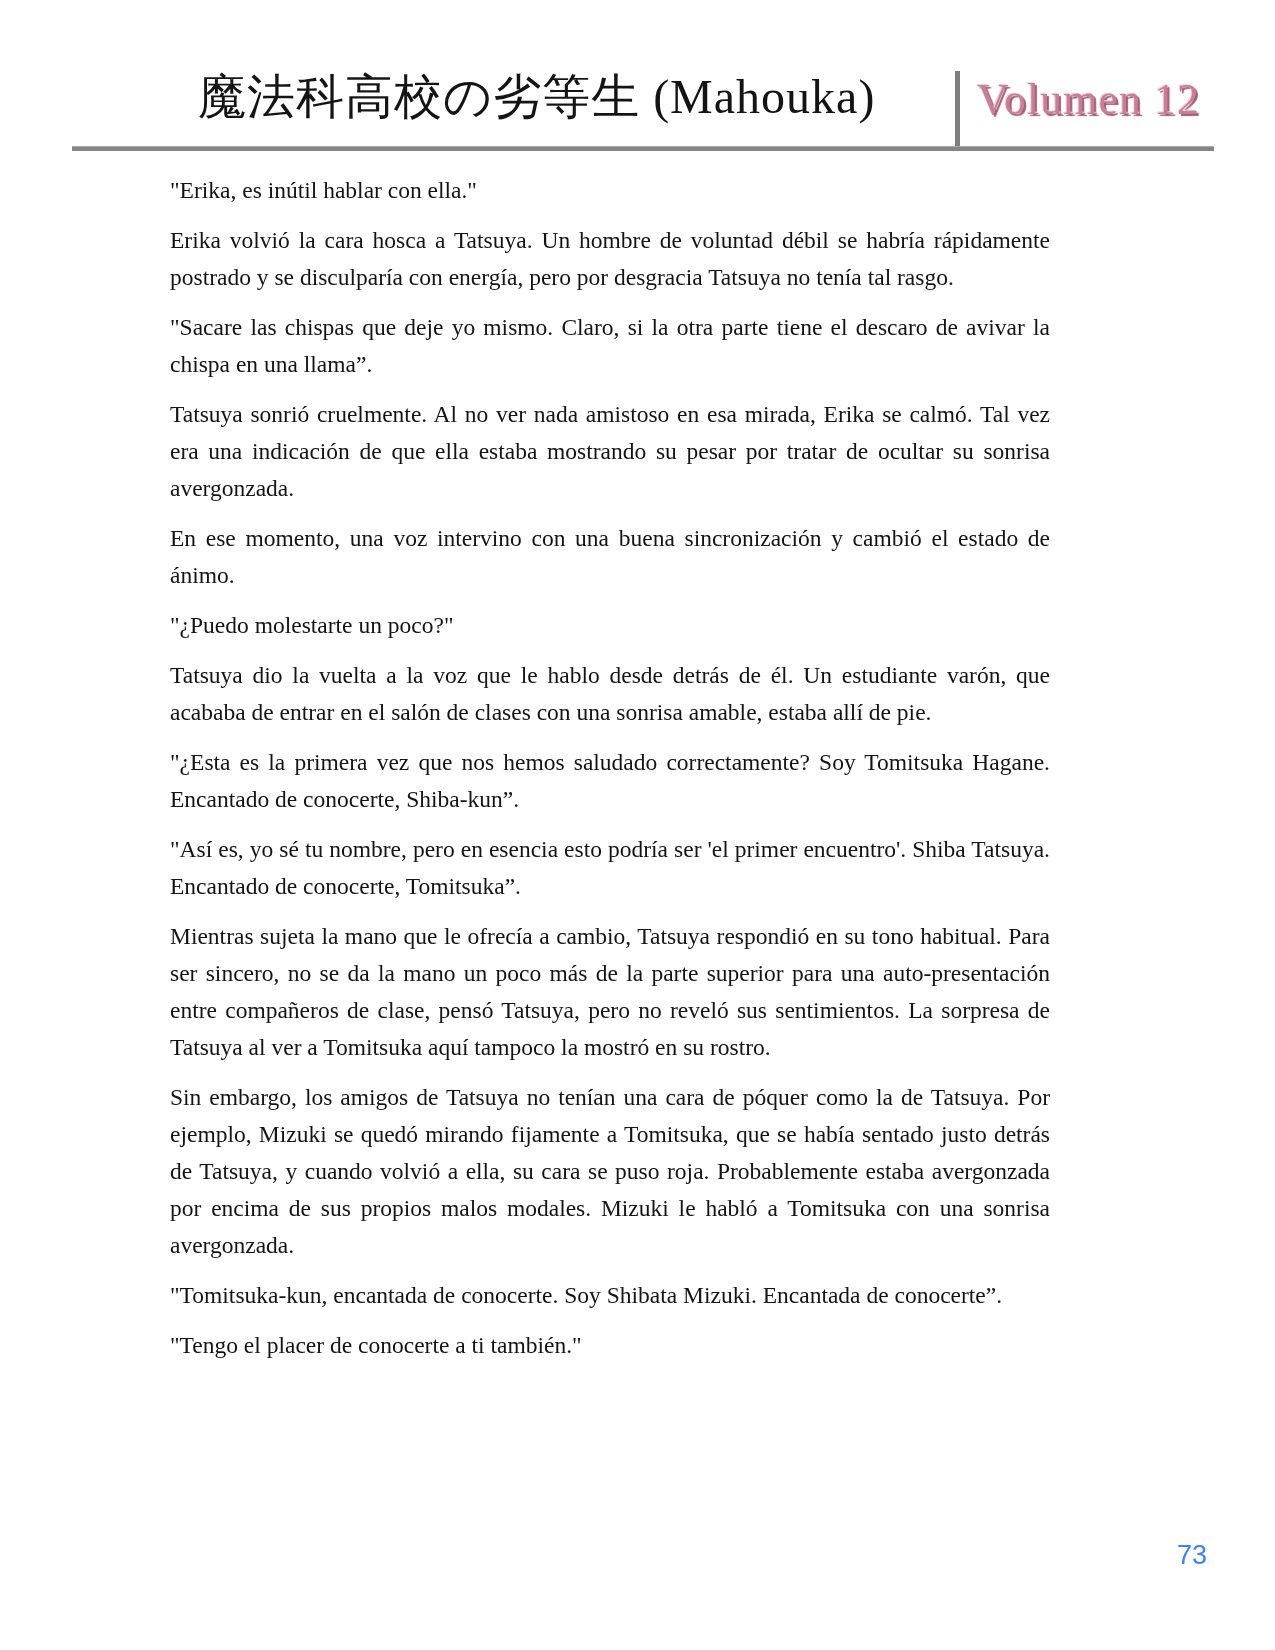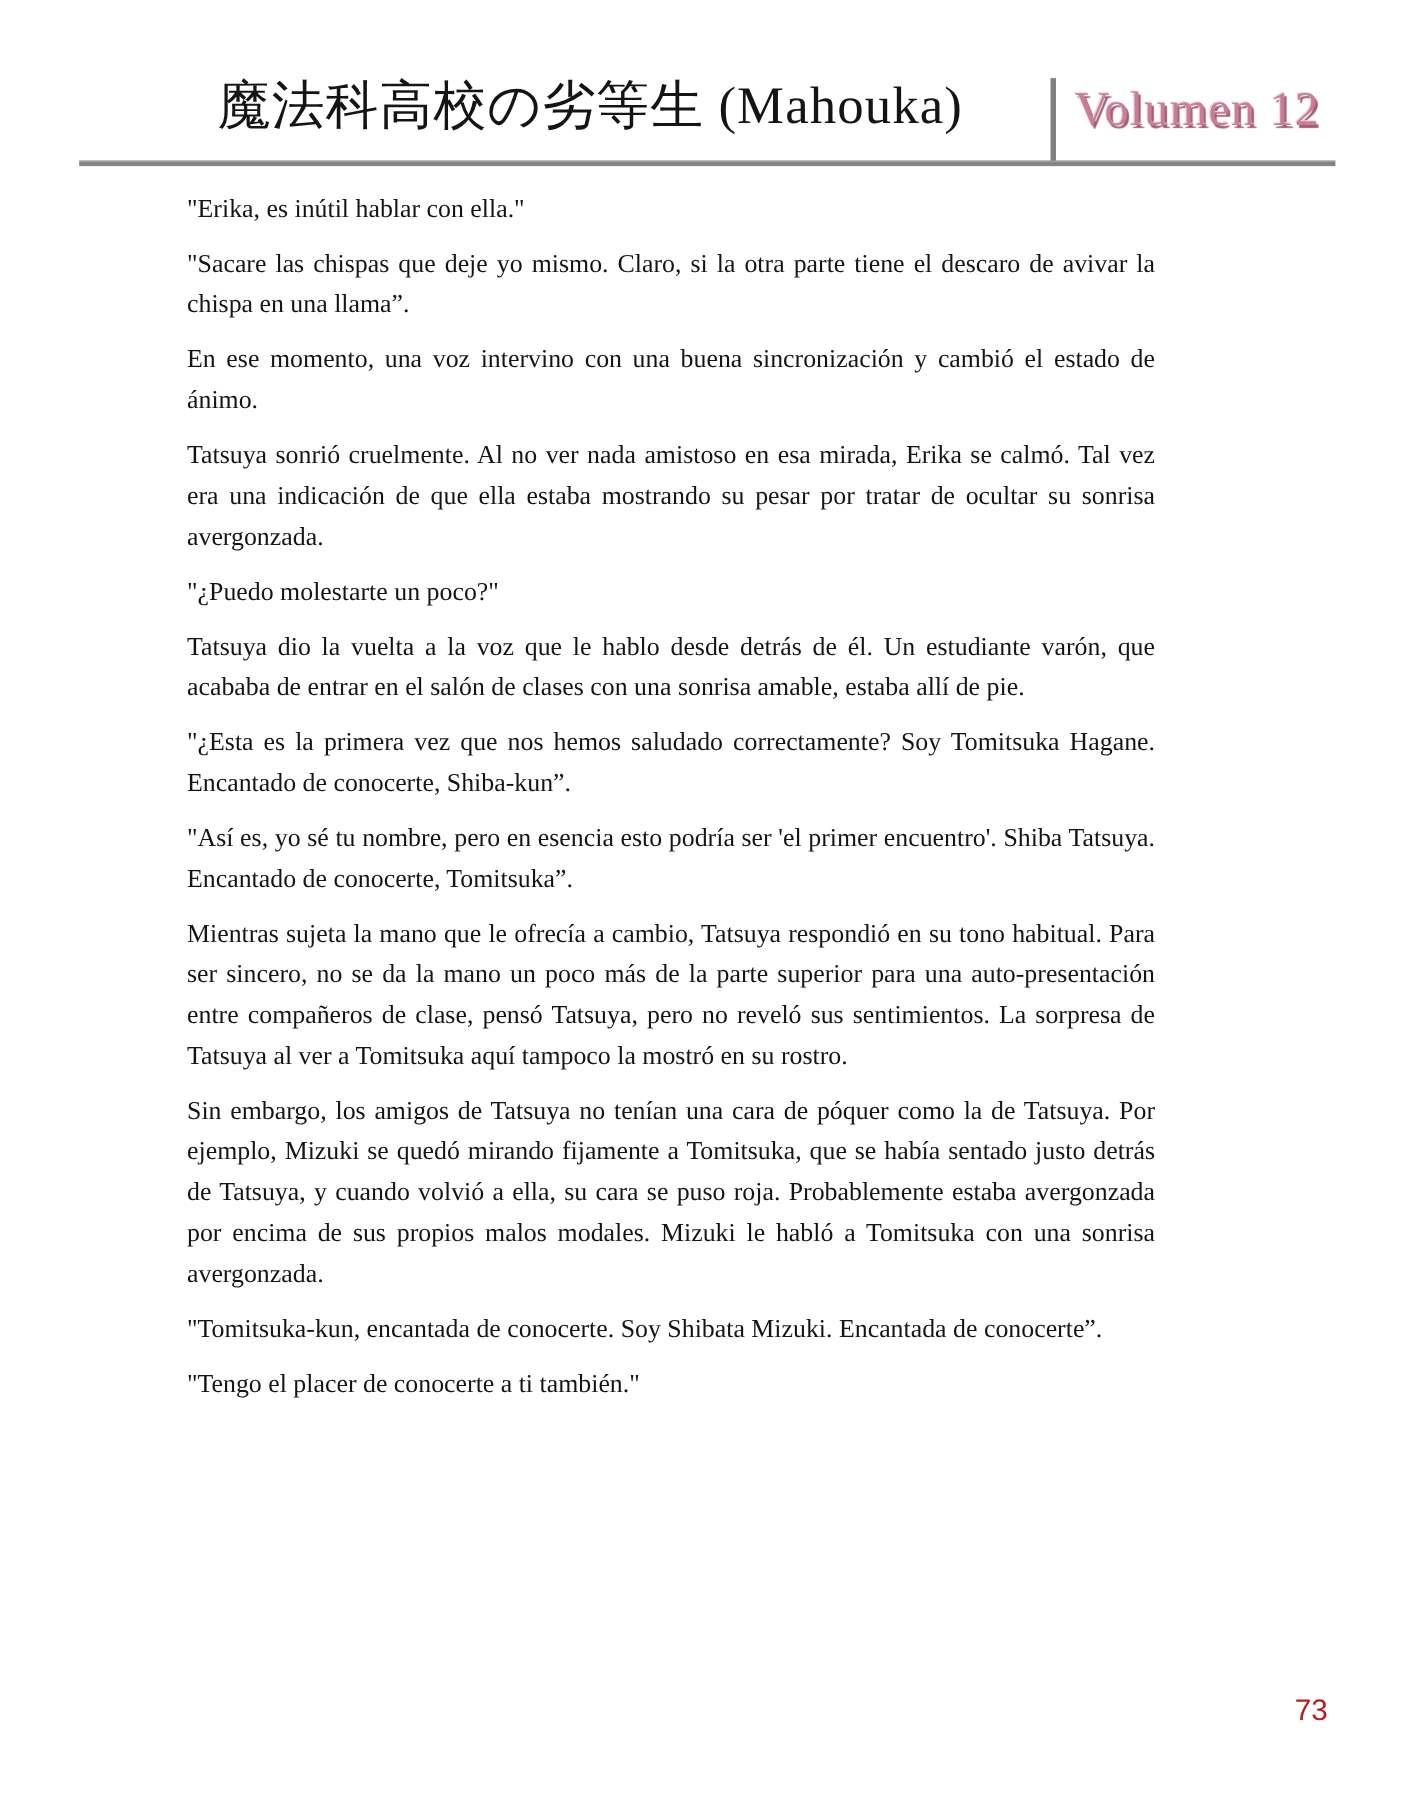--- a/index.html
+++ b/index.html
@@ -83,40 +83,41 @@
   }
 
   
   .page-number {
     position: absolute;
     top: 1540px;
     right: 68px;
     font-family: "Liberation Sans", "DejaVu Sans", sans-serif;
     font-size: 27px;
     line-height: 30px;
-    color: #b91c1c;
+    color: #3b82f6;
   }
 </style>
 </head>
 <body>
 
 <div class="page">
 
   <header>
     <h1 class="book-title">魔法科高校の劣等生 (Mahouka)</h1>
     <div class="header-vbar"></div>
     <div class="volume-label">Volumen 12</div>
     <div class="header-rule"></div>
   </header>
 
   <main class="body-text">
     <p>"Erika, es inútil hablar con ella."</p>
+    <p>Erika volvió la cara hosca a Tatsuya. Un hombre de voluntad débil se habría rápidamente postrado y se disculparía con energía, pero por desgracia Tatsuya no tenía tal rasgo.</p>
     <p>"Sacare las chispas que deje yo mismo. Claro, si la otra parte tiene el descaro de avivar la chispa en una llama”.</p>
+    <p>Tatsuya sonrió cruelmente. Al no ver nada amistoso en esa mirada, Erika se calmó. Tal vez era una indicación de que ella estaba mostrando su pesar por tratar de ocultar su sonrisa avergonzada.</p>
     <p>En ese momento, una voz intervino con una buena sincronización y cambió el estado de ánimo.</p>
-    <p>Tatsuya sonrió cruelmente. Al no ver nada amistoso en esa mirada, Erika se calmó. Tal vez era una indicación de que ella estaba mostrando su pesar por tratar de ocultar su sonrisa avergonzada.</p>
     <p>"¿Puedo molestarte un poco?"</p>
     <p>Tatsuya dio la vuelta a la voz que le hablo desde detrás de él. Un estudiante varón, que acababa de entrar en el salón de clases con una sonrisa amable, estaba allí de pie.</p>
     <p>"¿Esta es la primera vez que nos hemos saludado correctamente? Soy Tomitsuka Hagane. Encantado de conocerte, Shiba-kun”.</p>
     <p>"Así es, yo sé tu nombre, pero en esencia esto podría ser 'el primer encuentro'. Shiba Tatsuya. Encantado de conocerte, Tomitsuka”.</p>
     <p>Mientras sujeta la mano que le ofrecía a cambio, Tatsuya respondió en su tono habitual. Para ser sincero, no se da la mano un poco más de la parte superior para una auto-presentación entre compañeros de clase, pensó Tatsuya, pero no reveló sus sentimientos. La sorpresa de Tatsuya al ver a Tomitsuka aquí tampoco la mostró en su rostro.</p>
     <p>Sin embargo, los amigos de Tatsuya no tenían una cara de póquer como la de Tatsuya. Por ejemplo, Mizuki se quedó mirando fijamente a Tomitsuka, que se había sentado justo detrás de Tatsuya, y cuando volvió a ella, su cara se puso roja. Probablemente estaba avergonzada por encima de sus propios malos modales. Mizuki le habló a Tomitsuka con una sonrisa avergonzada.</p>
     <p>"Tomitsuka-kun, encantada de conocerte. Soy Shibata Mizuki. Encantada de conocerte”.</p>
     <p>"Tengo el placer de conocerte a ti también."</p>
   </main>
 

